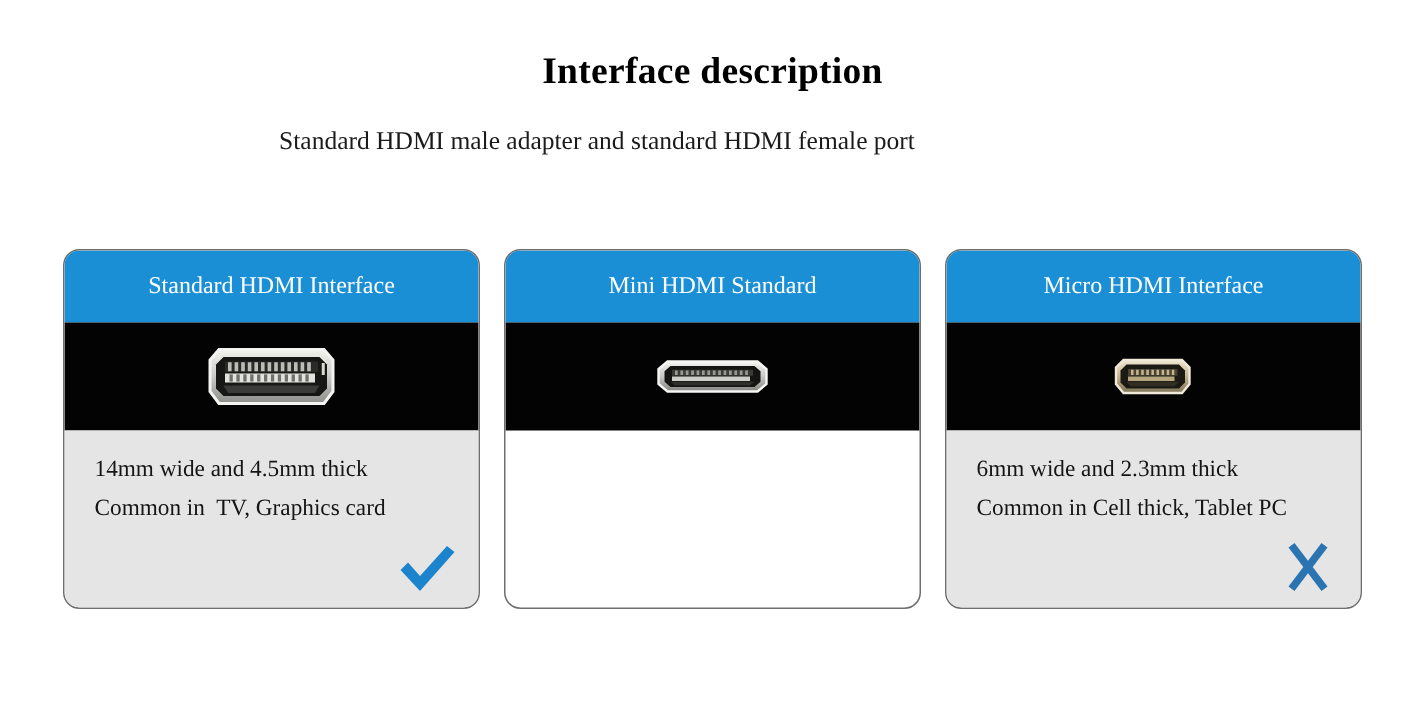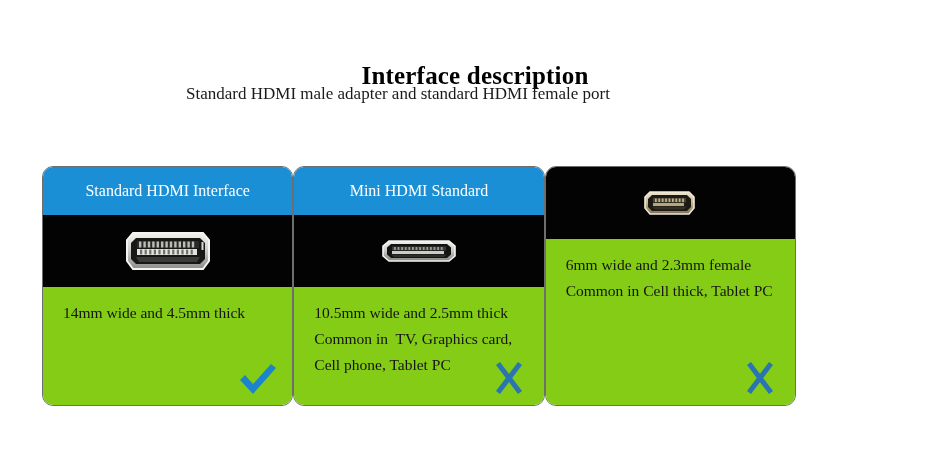--- a/index.html
+++ b/index.html
@@ -18,39 +18,38 @@
   .page-title {
     position: absolute;
     left: 0;
     top: 34px;
     width: 950px;
     text-align: center;
     font-size: 25px;
     font-weight: bold;
     color: #000000;
     letter-spacing: 0.2px;
-    margin-top: 28px;
   }
 
   .page-subtitle {
     position: absolute;
     left: 0;
     top: 84px;
     width: 796px;
     text-align: center;
     font-size: 17px;
     font-weight: normal;
     color: #1a1a1a;
   }
 
   .cards {
     position: absolute;
     left: 42px;
     top: 166px;
-    width: 754px;
+    width: 866px;
     height: 240px;
     display: flex;
     justify-content: space-between;
   }
 
   .card {
     width: 278px;
     height: 240px;
     box-sizing: border-box;
     border: 1px solid #6e6e6e;
@@ -78,21 +77,21 @@
     background: #030303;
     flex: 0 0 auto;
     display: flex;
     align-items: center;
     justify-content: center;
     position: relative;
   }
 
   .card-body {
     flex: 1 1 auto;
-    background: #84cc16;
+    background: #e5e5e5;
     position: relative;
     padding: 13px 14px 0 20px;
     box-sizing: border-box;
   }
 
   .spec-line {
     font-size: 15.5px;
     color: #151515;
     line-height: 26px;
     white-space: pre;
@@ -162,20 +161,21 @@
             <rect x="58.4" y="21.6" width="2.2" height="4.8"></rect>
           <rect x="63" y="21.6" width="2.2" height="4.8"></rect>
             <rect x="67.6" y="21.6" width="2.2" height="4.8"></rect>
         </g>
         <rect x="78.5" y="14" width="2" height="8" fill="#d9d9d4"></rect>
         <path d="M13 29 H77 L74 34 H16 Z" fill="#3b3b38"></path>
       </svg>
     </div>
     <div class="card-body">
       <div class="spec-line">14mm wide and 4.5mm thick</div>
+      <div class="spec-line">Common in  TV, Graphics card</div>
       <div class="mark">
         <svg viewBox="0 0 46 40">
           <path d="M6 21 L11 16 L19 25 L37 5 L42 9 L19 35 Z" fill="#1c84cc"></path>
         </svg>
       </div>
     </div>
   </div>
 
   <div class="card">
     <div class="card-header">
@@ -206,34 +206,26 @@
             <rect x="46.4" y="9" width="1.8" height="3"></rect>
           <rect x="50" y="9" width="1.8" height="3"></rect>
             <rect x="53.6" y="9" width="1.8" height="3"></rect>
           <rect x="57.2" y="9" width="1.8" height="3"></rect>
             <rect x="60.8" y="9" width="1.8" height="3"></rect>
         </g>
         <rect x="12" y="13" width="52" height="3" fill="#cdcdc8"></rect>
         <path d="M11 16.5 H67 L64 19 H14 Z" fill="#2e2e2b"></path>
       </svg>
     </div>
-    <div class="card-body">
-      <div class="spec-line">10.5mm wide and 2.5mm thick</div>
-      <div class="spec-line">Common in  TV, Graphics card,</div>
-      <div class="spec-line">Cell phone, Tablet PC</div>
-      <div class="mark">
-        <svg viewBox="0 0 46 40">
-          <path d="M10 6 L14 3 L36 32 L32 35 Z" fill="#2a74b2"></path>
-          <path d="M36 6 L32 3 L10 32 L14 35 Z" fill="#2a74b2"></path>
-        </svg>
-      </div>
-    </div>
   </div>
 
   <div class="card">
+    <div class="card-header">
+      <span>Micro HDMI Interface</span>
+    </div>
     <div class="card-image">
       <svg class="connector" width="56" height="28" viewBox="0 0 56 28">
         <defs>
           <linearGradient id="shellC" x1="0" y1="0" x2="0" y2="1">
             <stop offset="0" stop-color="#efe8d2"></stop>
             <stop offset="0.5" stop-color="#c4b48a"></stop>
             <stop offset="1" stop-color="#7d7256"></stop>
           </linearGradient>
         </defs>
         <path d="M8 3 H47 L52 8 V19 L47 25 H8 L3 19 V8 Z" fill="url(#shellC)" stroke="#efe9da" stroke-width="1.6"></path>
@@ -248,21 +240,21 @@
             <rect x="30" y="9.5" width="1.7" height="3.5"></rect>
           <rect x="33.4" y="9.5" width="1.7" height="3.5"></rect>
             <rect x="36.8" y="9.5" width="1.7" height="3.5"></rect>
           <rect x="40.2" y="9.5" width="1.7" height="3.5"></rect>
         </g>
         <rect x="11" y="14" width="31" height="3" fill="#b4a77e"></rect>
         <path d="M10 17.5 H45 L42 20.5 H13 Z" fill="#332e24"></path>
       </svg>
     </div>
     <div class="card-body">
-      <div class="spec-line">6mm wide and 2.3mm female</div>
+      <div class="spec-line">6mm wide and 2.3mm thick</div>
       <div class="spec-line">Common in Cell thick, Tablet PC</div>
       <div class="mark">
         <svg viewBox="0 0 46 40">
           <path d="M10 6 L14 3 L36 32 L32 35 Z" fill="#2a74b2"></path>
           <path d="M36 6 L32 3 L10 32 L14 35 Z" fill="#2a74b2"></path>
         </svg>
       </div>
     </div>
   </div>
 

